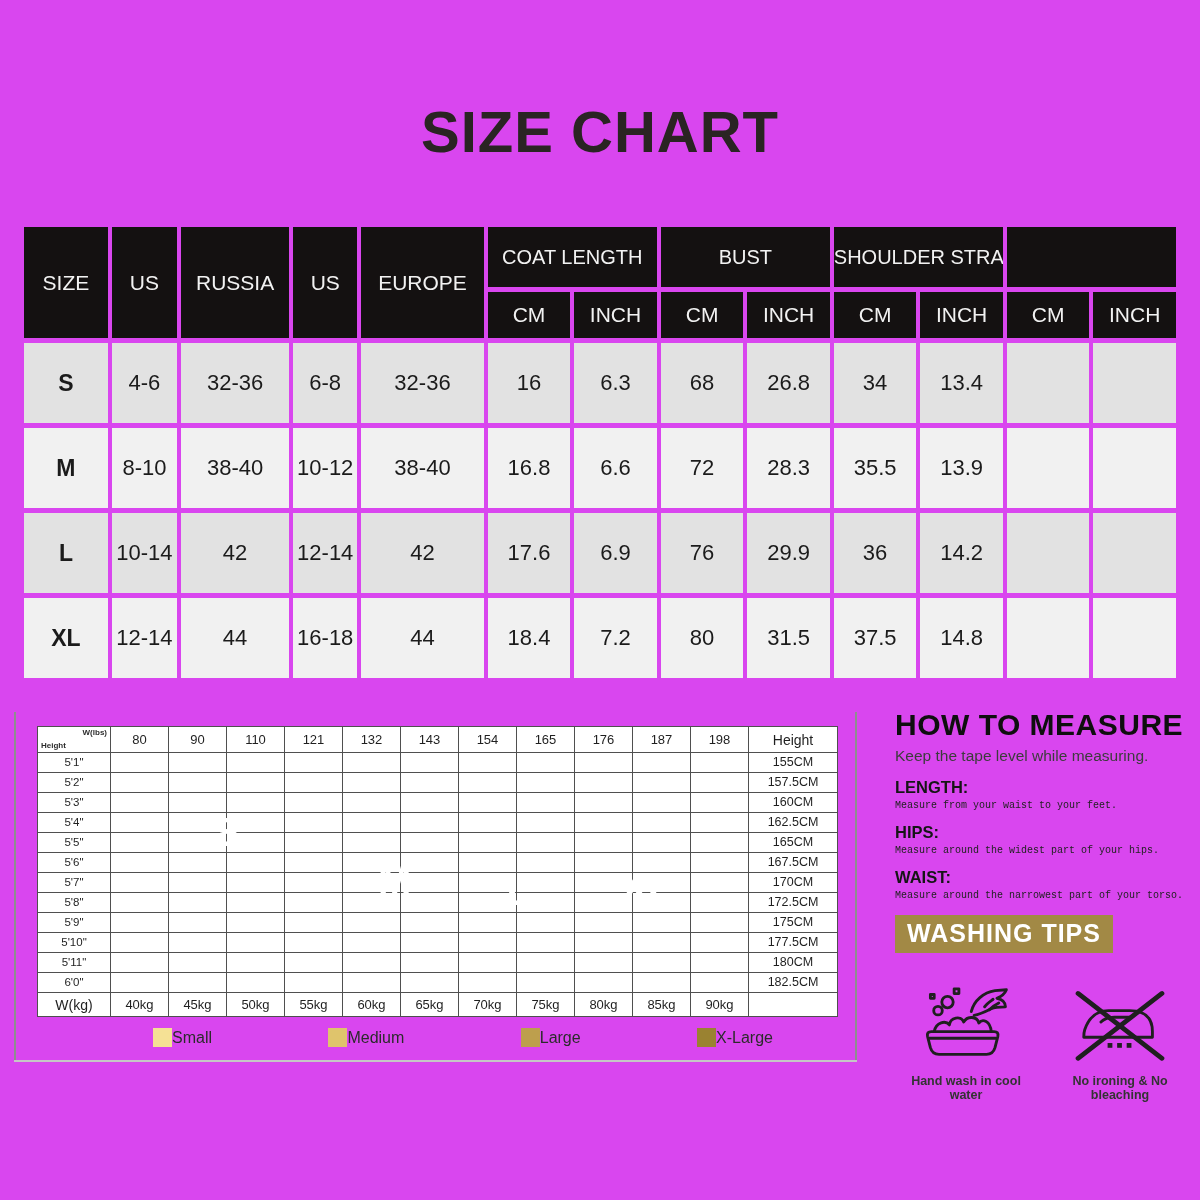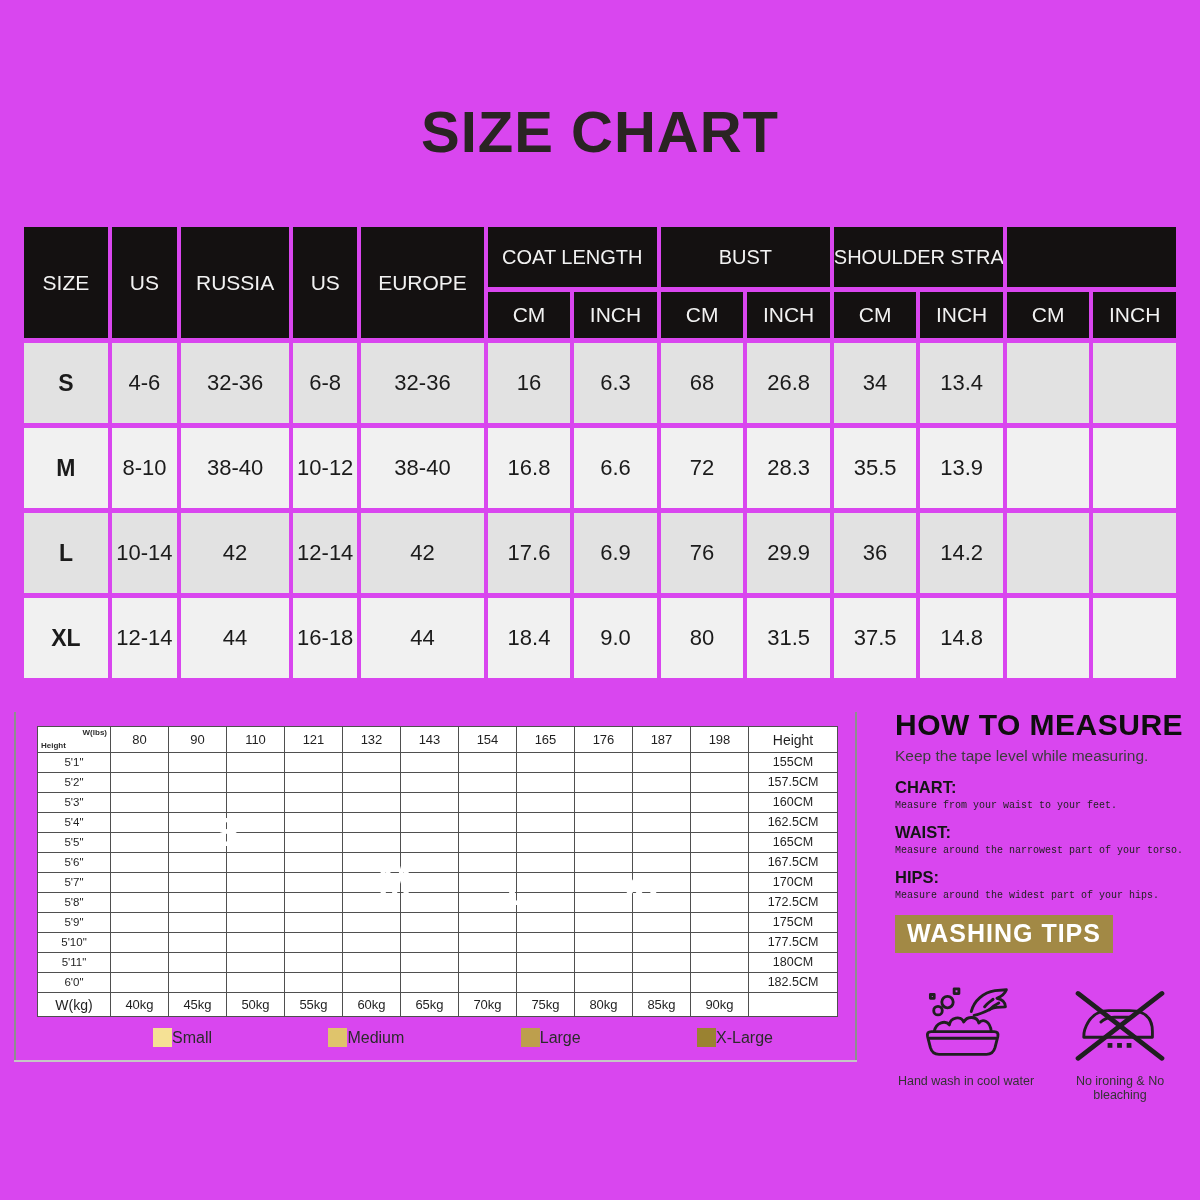--- a/index.html
+++ b/index.html
@@ -62,21 +62,21 @@
   
   .measure { position:absolute; left:895px; top:708px; width:300px; }
   .m-title { font-size:30px; font-weight:bold; color:#0e0e0e; letter-spacing:0.5px; }
   .m-sub { font-size:15.5px; color:#3c3c3c; margin-top:5px; margin-bottom:13px; }
   .m-item { margin-bottom:12px; }
   .m-label { font-size:16.5px; font-weight:bold; color:#151515; }
   .m-text { font-size:10px; color:#222; margin-top:3px;font-family:Liberation Mono, monospace; }
   .banner { display:inline-block; background:var(--banner); color:#fff; font-size:25px;
             font-weight:bold; padding:4px 12px 5px; letter-spacing:1px; margin-top:2px; }
 
-  .icons { position:absolute; left:895px; top:982px; width:296px; display:flex; justify-content:space-between; }
+  .icons { position:absolute; left:895px; top:982px; width:296px; display:flex; justify-content:space-between;font-weight:bold; }
   .icon-block { width:142px; text-align:center; }
   .icon-block svg { stroke:#1f1f1f; fill:none; stroke-width:3; stroke-linecap:round; stroke-linejoin:round; }
   .icon-label { font-size:12.5px; color:#333; margin-top:6px; }
 </style>
 </head>
 <body>
 
 <div class="page">
 
   <h1 class="title">SIZE CHART</h1>
@@ -166,21 +166,21 @@
           <td></td>
           <td></td>
         </tr>
         <tr class="light">
           <td class="size-label">XL</td>
           <td>12-14</td>
           <td>44</td>
           <td>16-18</td>
           <td>44</td>
           <td>18.4</td>
-          <td>9.0</td>
+          <td>7.2</td>
           <td>80</td>
           <td>31.5</td>
           <td>37.5</td>
           <td>14.8</td>
           <td></td>
           <td></td>
         </tr>
       </tbody>
   </table>
 
@@ -444,30 +444,30 @@
         <span class="legend-swatch" style="background: rgb(154, 130, 49);"></span>
         <span class="legend-label">X-Large</span>
       </div>
     </div>
 
   <div class="measure">
     <h2 class="m-title">HOW TO MEASURE</h2>
     <p class="m-sub">Keep the tape level while measuring.</p>
     <div id="measure-items">
         <div class="m-item">
-          <div class="m-label">CHART:</div>
+          <div class="m-label">LENGTH:</div>
           <div class="m-text">Measure from your waist to your feet.</div>
+        </div>
+        <div class="m-item">
+          <div class="m-label">HIPS:</div>
+          <div class="m-text">Measure around the widest part of your hips.</div>
         </div>
         <div class="m-item">
           <div class="m-label">WAIST:</div>
           <div class="m-text">Measure around the narrowest part of your torso.</div>
-        </div>
-        <div class="m-item">
-          <div class="m-label">HIPS:</div>
-          <div class="m-text">Measure around the widest part of your hips.</div>
         </div>
       </div>
     <div class="banner">WASHING TIPS</div>
   </div>
 
   <div class="icons">
     <div class="icon-block">
       <svg width="95" height="82" viewBox="0 0 100 86">
         <path d="M13,52 H79 Q84,52 83,57 L80,69 Q78,76 71,76 H21 Q14,76 12,69 L9,57 Q8,52 13,52 Z"></path>
         <path d="M11,59 H81"></path>

